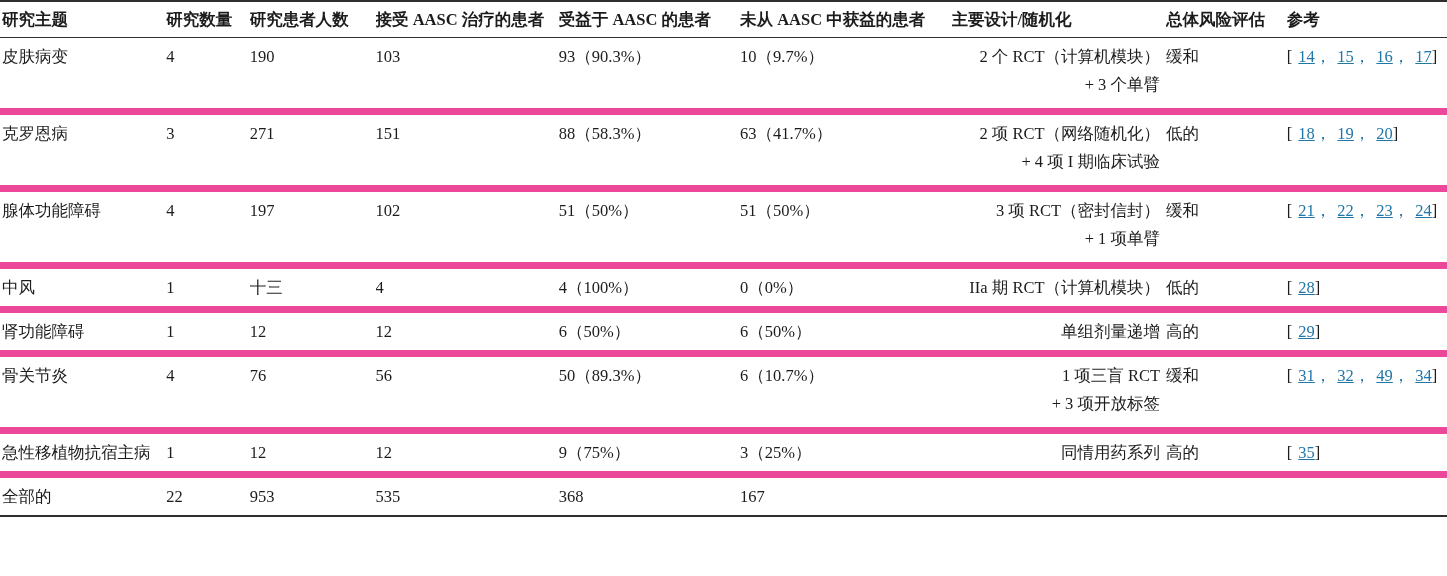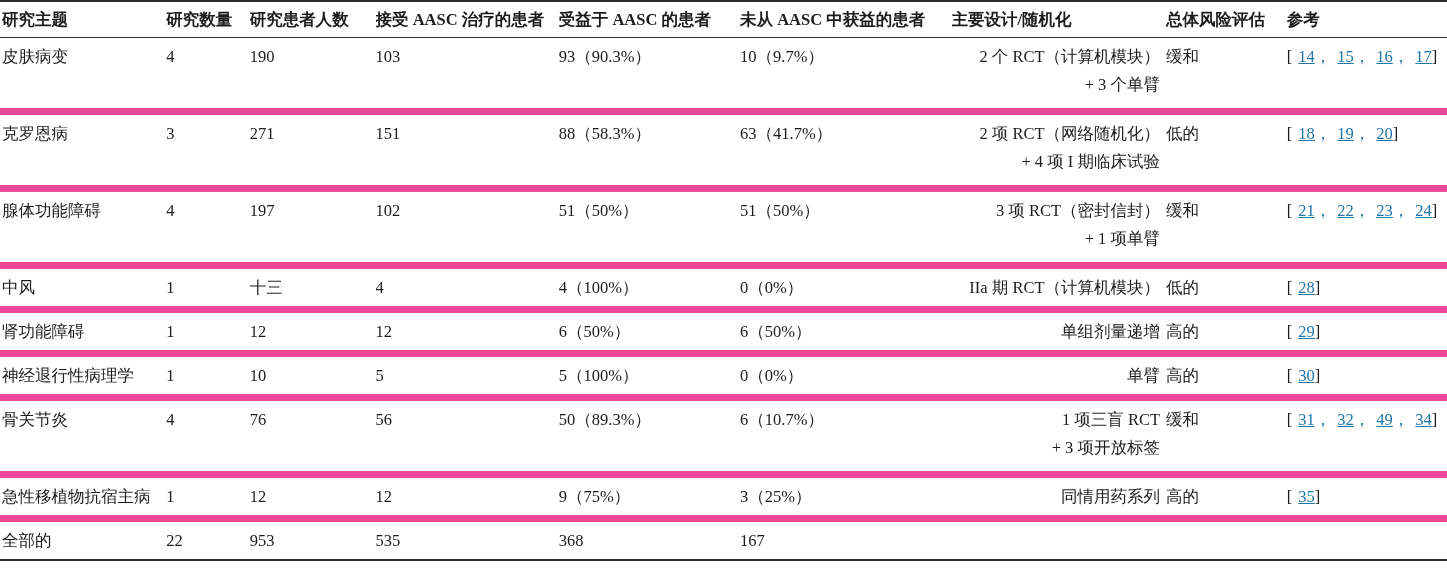--- a/index.html
+++ b/index.html
@@ -140,33 +140,20 @@
         <td>12</td>
         <td>12</td>
         <td>6（50%）</td>
         <td>6（50%）</td>
         <td>
           <div class="design-line">单组剂量递增</div>
         </td>
         <td>高的</td>
         <td><span class="ref-bracket">[</span><a class="ref-link">29</a><span class="ref-bracket">]</span></td>
       </tr>
-      <tr class="short">
-        <td>神经退行性病理学</td>
-        <td>1</td>
-        <td>10</td>
-        <td>5</td>
-        <td>5（100%）</td>
-        <td>0（0%）</td>
-        <td>
-          <div class="design-line">单臂</div>
-        </td>
-        <td>高的</td>
-        <td><span class="ref-bracket">[</span><a class="ref-link">30</a><span class="ref-bracket">]</span></td>
-      </tr>
       <tr class="tall">
         <td>骨关节炎</td>
         <td>4</td>
         <td>76</td>
         <td>56</td>
         <td>50（89.3%）</td>
         <td>6（10.7%）</td>
         <td>
           <div class="design-line">1 项三盲 RCT</div>
           <div class="design-line">+ 3 项开放标签</div>

